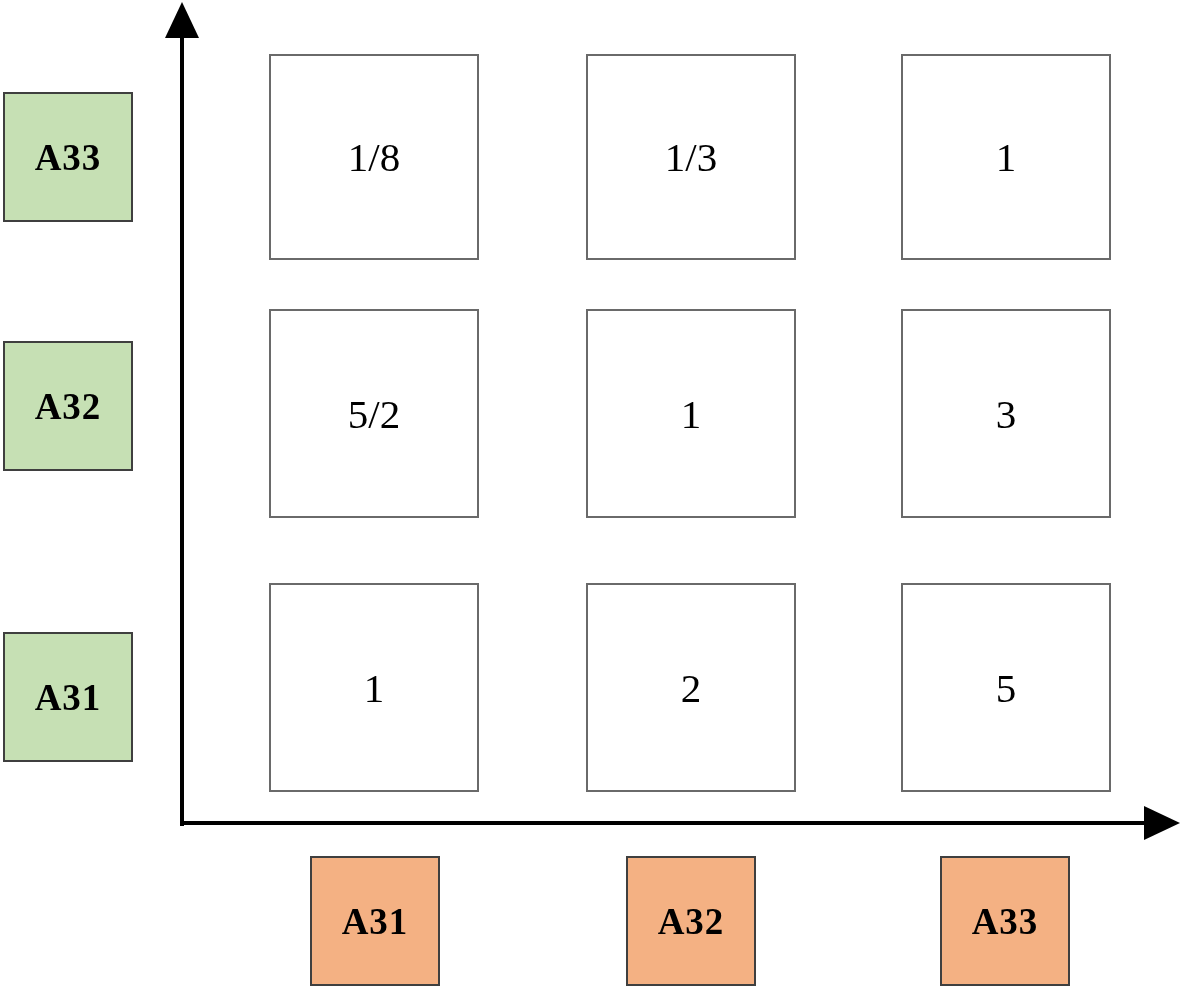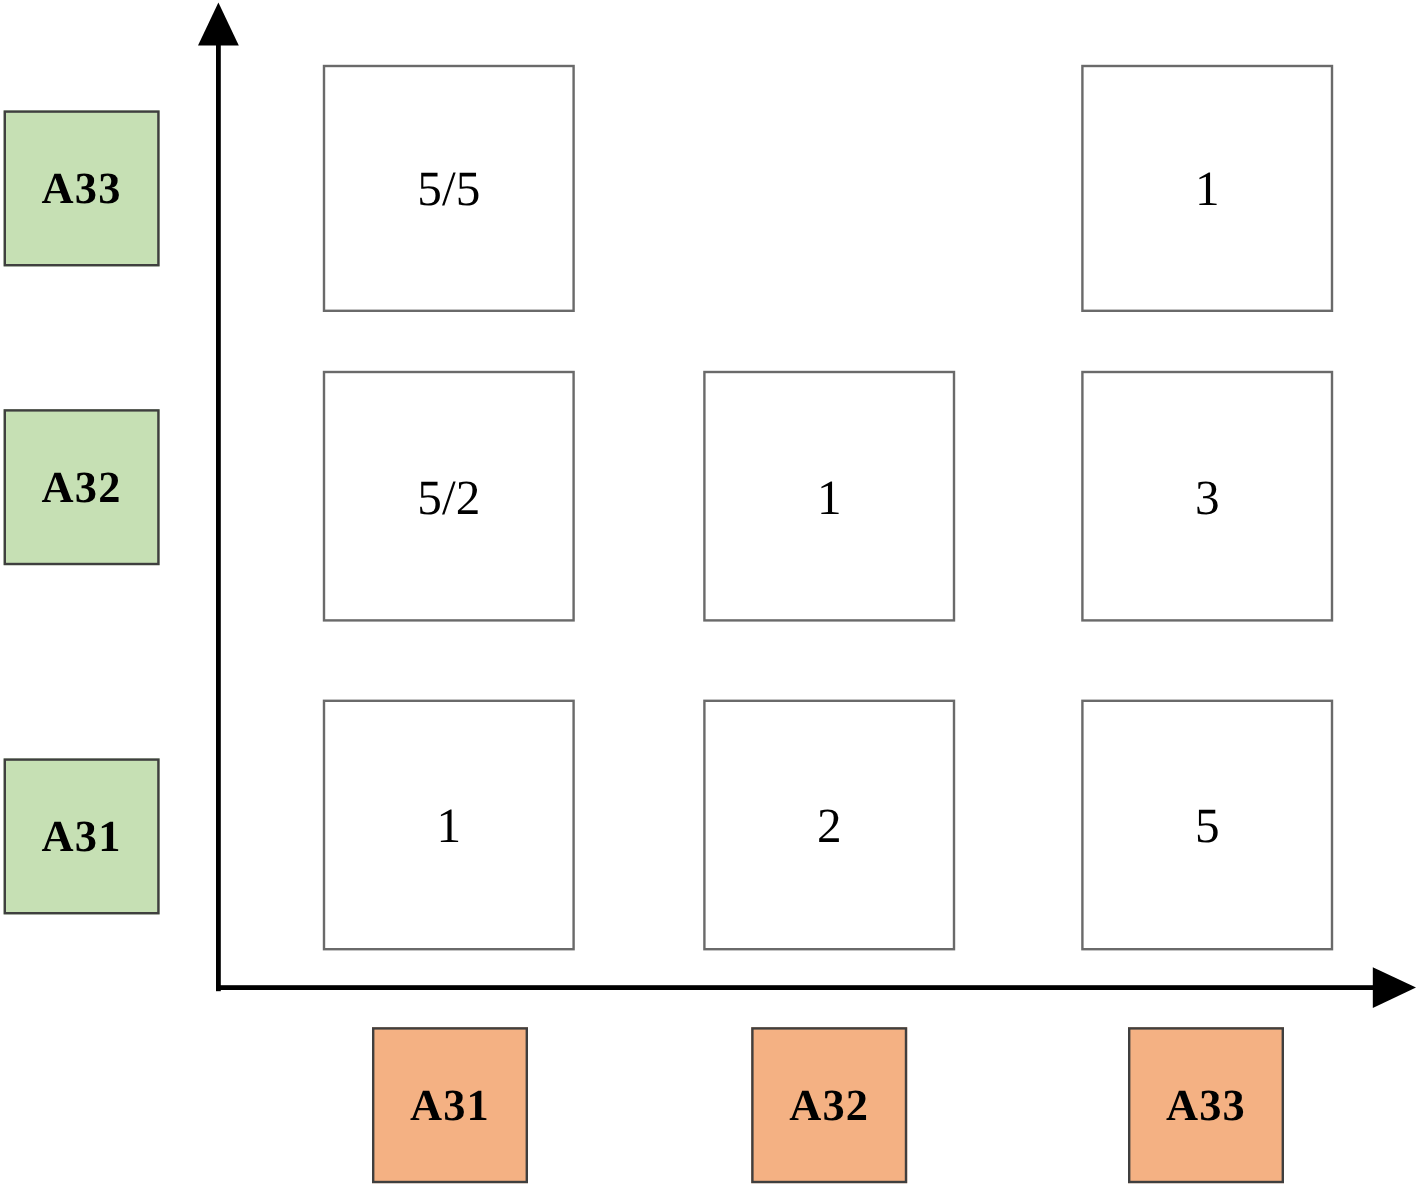--- a/index.html
+++ b/index.html
@@ -92,21 +92,22 @@
 
   <div class="axis-line y-axis-line"></div>
   <div class="arrow y-arrow"></div>
   <div class="axis-line x-axis-line"></div>
   <div class="arrow x-arrow"></div>
 
   <div class="rlabel" style="top:92px">A33</div>
   <div class="rlabel" style="top:341px">A32</div>
   <div class="rlabel" style="top:632px">A31</div>
 
-  <div class="cell" style="left:269px;top:54px;height:206px">5/5</div>
+  <div class="cell" style="left:269px;top:54px;height:206px">1/8</div>
+  <div class="cell" style="left:586px;top:54px;height:206px">1/3</div>
   <div class="cell" style="left:901px;top:54px;height:206px">1</div>
 
   <div class="cell" style="left:269px;top:309px;height:209px">5/2</div>
   <div class="cell" style="left:586px;top:309px;height:209px">1</div>
   <div class="cell" style="left:901px;top:309px;height:209px">3</div>
 
   <div class="cell" style="left:269px;top:583px;height:209px">1</div>
   <div class="cell" style="left:586px;top:583px;height:209px">2</div>
   <div class="cell" style="left:901px;top:583px;height:209px">5</div>
 

